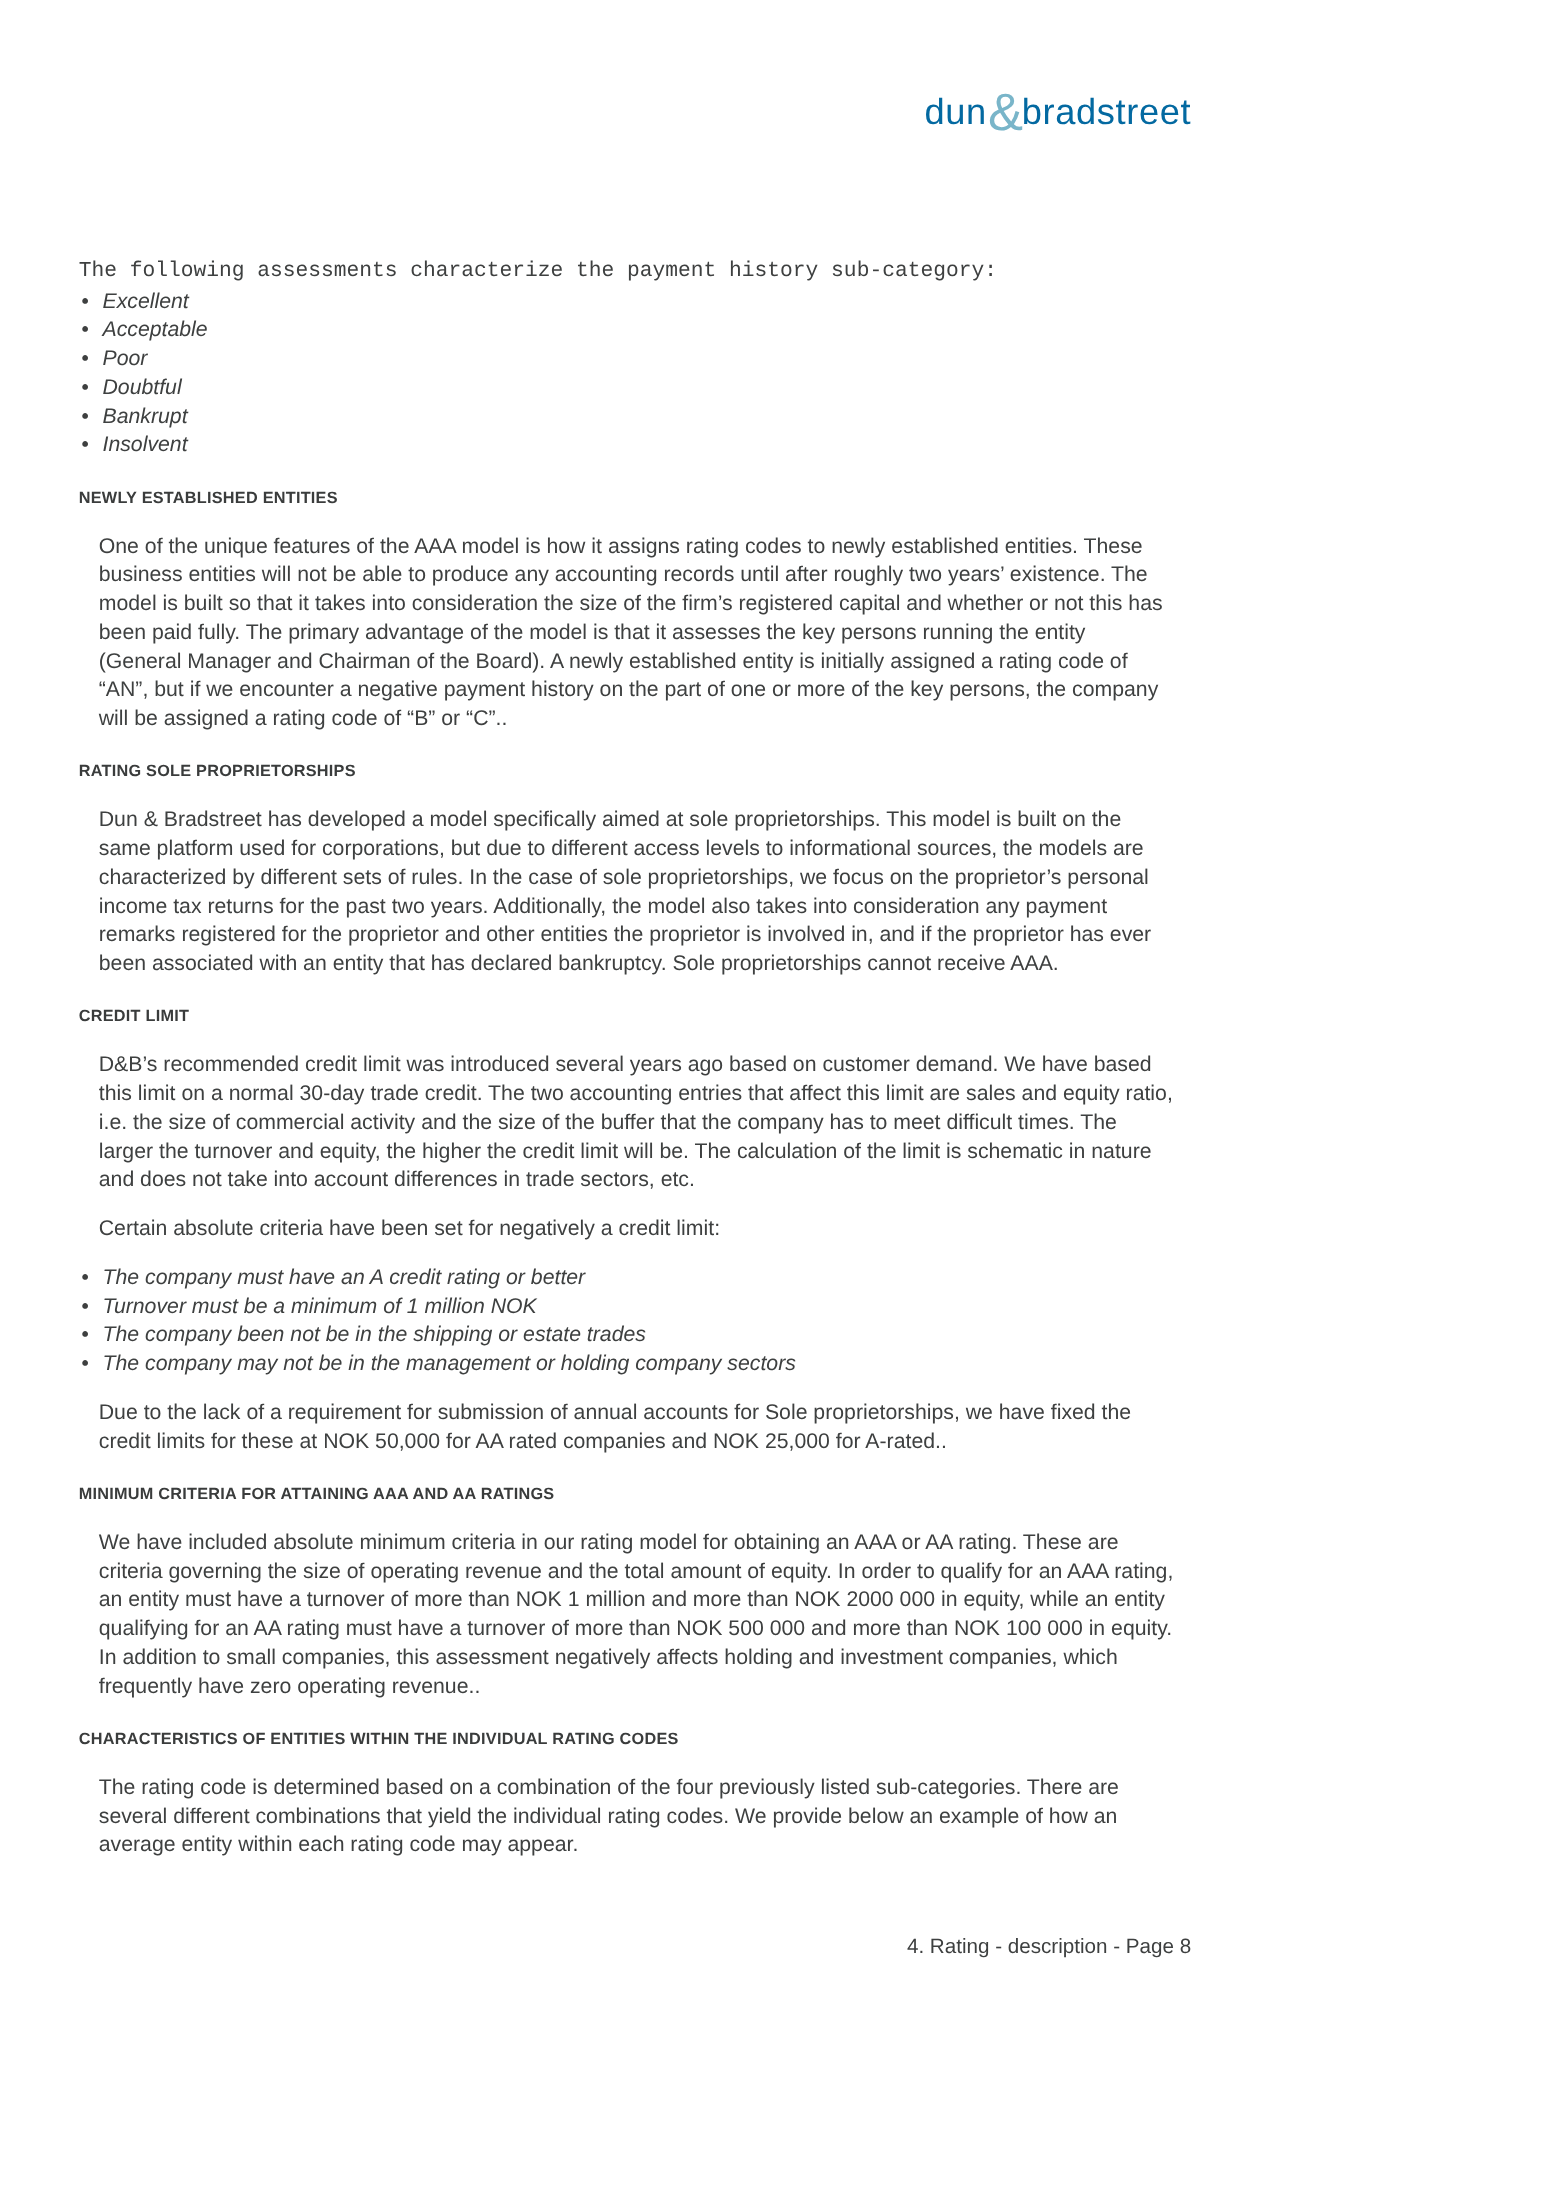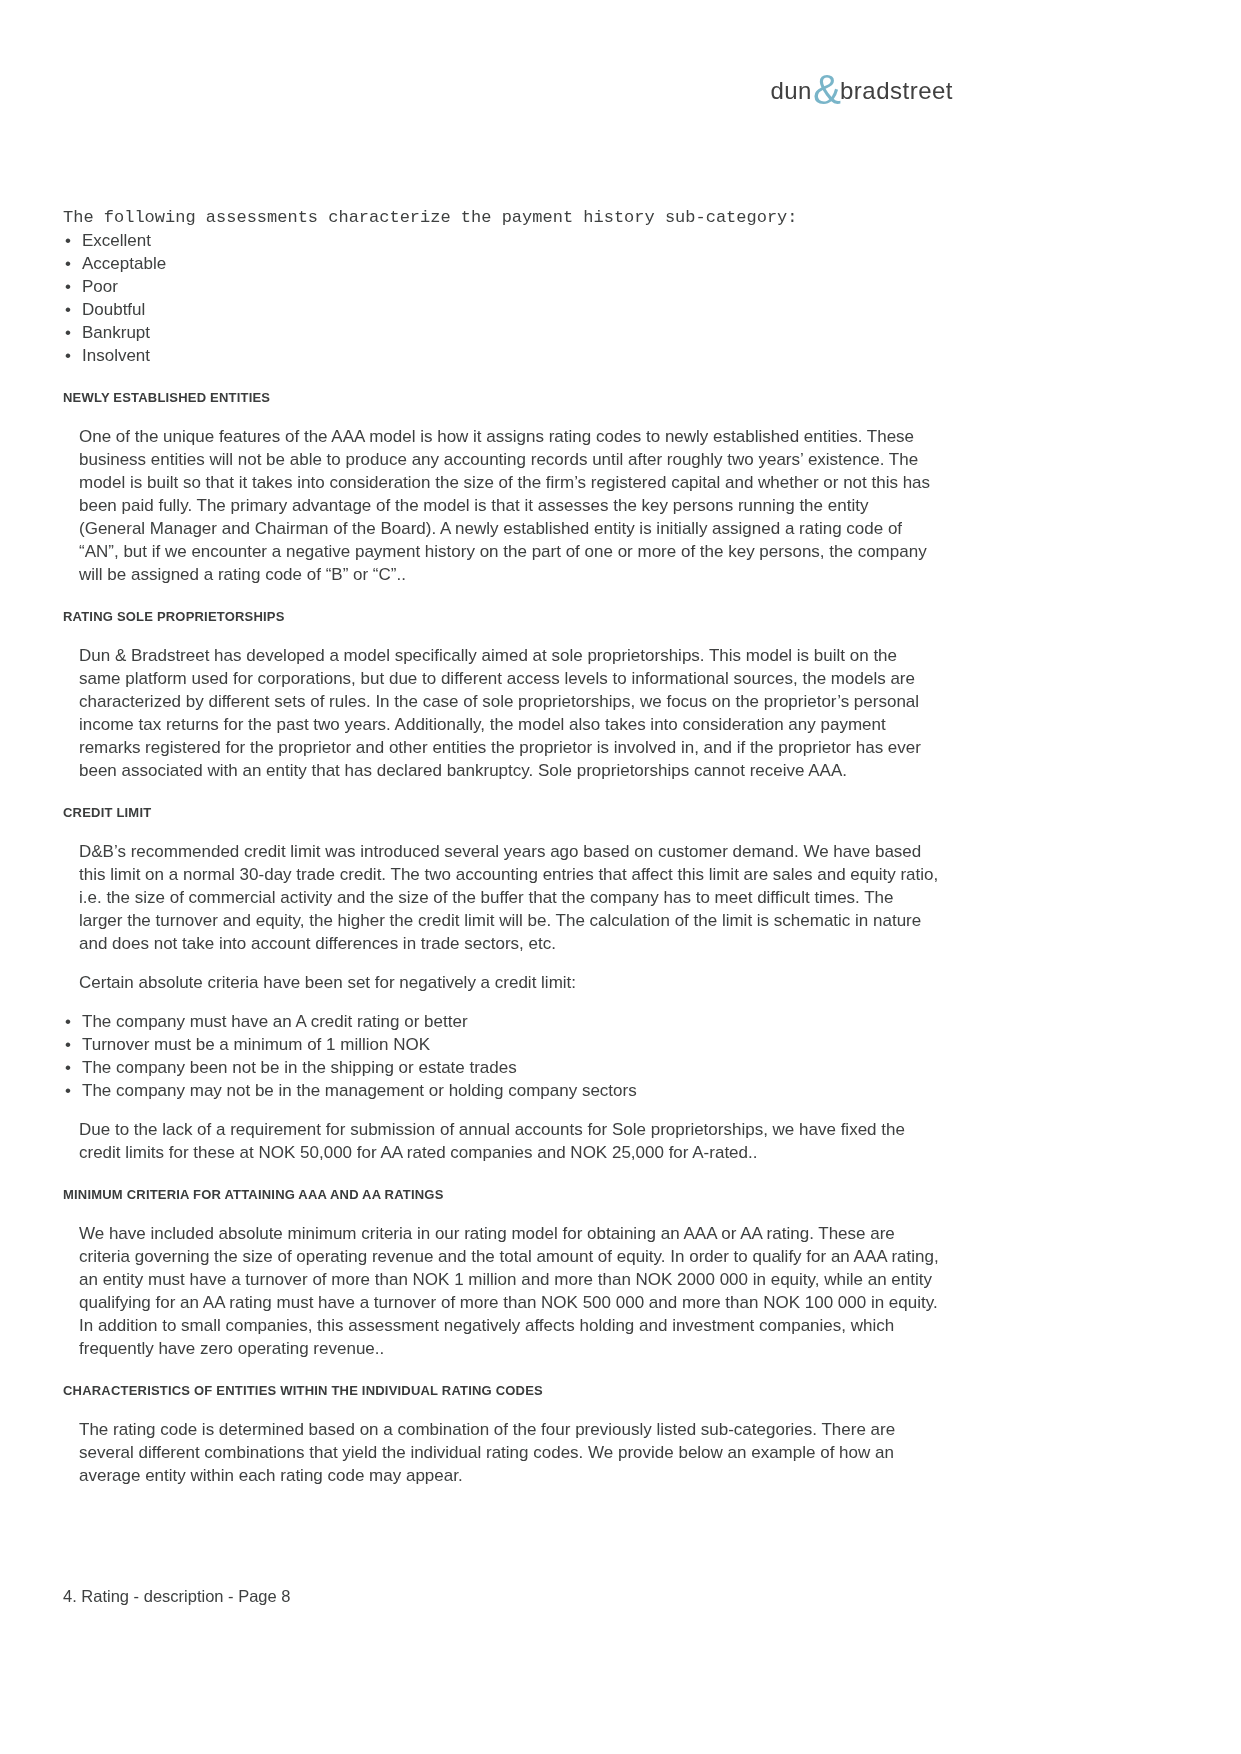--- a/index.html
+++ b/index.html
@@ -18,22 +18,22 @@
   }
   .logo {
     position: absolute;
     left: 63px;
     top: 66px;
     width: 890px;
     text-align: right;
     white-space: nowrap;
   }
   .logo-word {
-    font-size: 24px;
-    color: #404040;
+    font-size: 29px;
+    color: #0369a1;
     letter-spacing: 0.5px;
   }
   .logo-amp {
     font-size: 42px;
     color: #79b5c9;
     vertical-align: -5px;
     margin: 0 -1px 0 1px;
     font-weight: normal;
   }
   .content {
@@ -53,20 +53,21 @@
   }
   ul.bullets {
     list-style: none;
     margin: 0;
     padding: 0;
   }
   ul.bullets li {
     position: relative;
     padding-left: 19px;
     line-height: 23px;
+    font-style: italic;
   }
   ul.bullets li::before {
     content: "\2022";
     position: absolute;
     left: 2px;
     top: 0;
     color: #3e4040;
   }
   section.doc-section {
     margin-top: 19px;
@@ -77,23 +78,23 @@
     color: #3a3c3c;
     margin: 0;
     letter-spacing: 0.2px;
   }
   .sub-block {
     margin-top: 22px;
   }
   .footer {
     position: absolute;
     left: 63px;
-    top: 1587px;
+    top: 1548px;
     width: 890px;
-    text-align: left;
+    text-align: right;
     font-size: 16.5px;
     color: #3e4040;
   }
 </style>
 </head>
 <body>
 
 <div class="page">
 
   <div class="logo">

